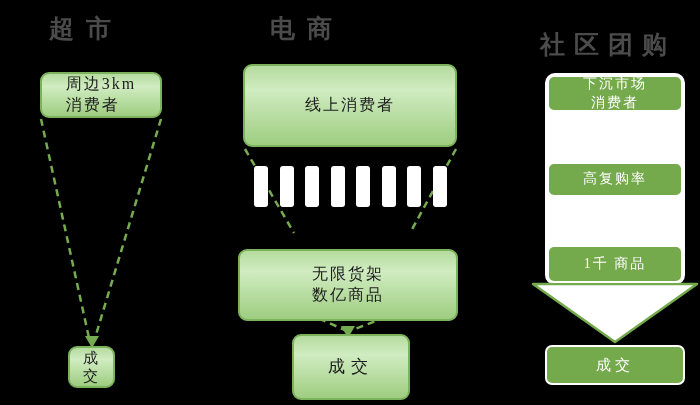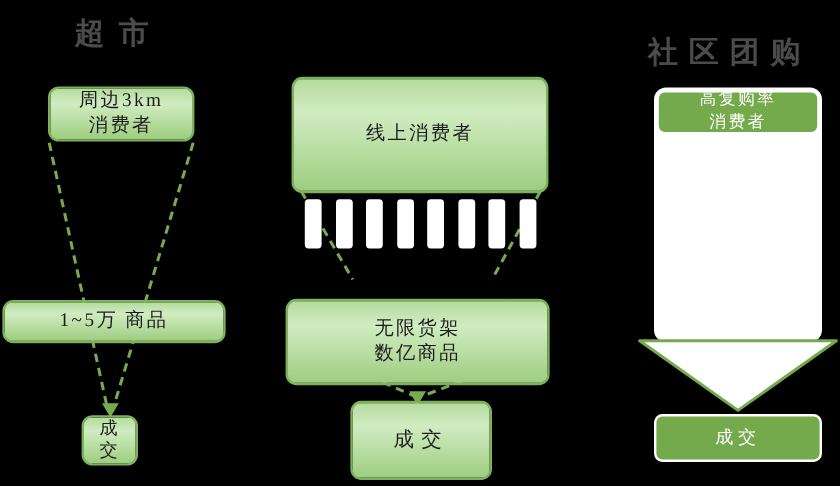--- a/index.html
+++ b/index.html
@@ -24,21 +24,21 @@
     position:absolute;top:13px;height:32px;
     color:var(--title-text);font-size:25px;font-weight:600;
     letter-spacing:12px;text-align:center;white-space:nowrap;
     line-height:32px;z-index:3;
   }
   .stage-box{
     position:absolute;box-sizing:border-box;z-index:3;
     background:linear-gradient(180deg,var(--funnel-box-fill-top) 0%,var(--funnel-box-fill-mid) 30%,var(--funnel-box-fill-bottom) 100%);
     border:2px solid var(--funnel-box-border);border-radius:9px;
     display:flex;align-items:center;justify-content:center;
-    text-align:center;white-space:pre-line;
+    white-space:pre-line;
     color:var(--box-text);font-size:16px;line-height:1.3;letter-spacing:2px;
   }
   .stage-box.small{font-size:15px;}
   .dg-box{
     position:absolute;box-sizing:border-box;z-index:3;
     background:var(--dark-green);border:2px solid var(--white);border-radius:7px;
     display:flex;align-items:center;justify-content:center;
     text-align:center;white-space:pre-line;
     color:var(--white);font-size:14px;line-height:1.35;letter-spacing:2px;
   }
@@ -54,21 +54,22 @@
   #overlay{position:absolute;left:0;top:0;width:700px;height:405px;z-index:2;pointer-events:none;}
   .dash{stroke:var(--dashed-line);stroke-width:2.5;stroke-dasharray:7 5;fill:none;}
   .arrowhead{fill:var(--dashed-line);}
   .big-triangle{fill:var(--white);stroke:var(--dark-green);stroke-width:2.5;stroke-linejoin:round;}
 </style>
 </head>
 <body>
 
 <div id="canvas">
 
-  <div class="col-title" style="left:38px;width:122px;">超市</div>
+  <div class="col-title" style="left:25px;width:122px;">超市</div>
+  <div class="col-title" style="left:246px;width:122px;">电商</div>
   <div class="col-title" style="left:528px;width:160px;letter-spacing:9px;margin-top:16px;">社区团购</div>
 
   <div class="white-track" style="left:545px;top:73px;width:140px;height:212px;"></div>
 
   <svg id="overlay">
 
     <line class="dash" x1="41" y1="119" x2="89" y2="338"></line>
     <line class="dash" x1="161" y1="119" x2="95" y2="338"></line>
     <polygon class="arrowhead" points="85,336 99,336 92,348"></polygon>
 
@@ -76,36 +77,37 @@
     <line class="dash" x1="456" y1="149" x2="410" y2="233"></line>
     <line class="dash" x1="297" y1="309" x2="345" y2="330"></line>
     <line class="dash" x1="408" y1="309" x2="352" y2="330"></line>
     <polygon class="arrowhead" points="341,326 355,326 348,338"></polygon>
 
     <polygon class="big-triangle" points="533,284 697,284 615,342"></polygon>
   </svg>
 
   <div class="stage-box" style="left:40px;top:72px;width:122px;height:46px;">周边3km
 消费者</div>
-  <div class="stage-box" style="left:2px;top:250px;width:186px;height:36px;">1~5万 商品</div>
   <div class="stage-box small" style="left:68px;top:346px;width:47px;height:42px;line-height:1.2;">成
 交</div>
 
-  <div class="stage-box" style="left:243px;top:64px;width:214px;height:97px;">线上消费者</div>
+  <div class="stage-box" style="left:243px;top:64px;width:214px;height:83px;">线上消费者</div>
   <div class="bars">
       <div class="bar"></div>
       <div class="bar"></div>
       <div class="bar"></div>
       <div class="bar"></div>
       <div class="bar"></div>
       <div class="bar"></div>
       <div class="bar"></div>
       <div class="bar"></div>
     </div>
   <div class="stage-box" style="left:238px;top:249px;width:220px;height:72px;">无限货架
 数亿商品</div>
   <div class="stage-box" style="left:292px;top:334px;width:118px;height:66px;font-size:17px;letter-spacing:6px;">成交</div>
 
-  <div class="dg-box" style="left:547px;top:75px;width:136px;height:37px;">高复购率
+  <div class="dg-box" style="left:547px;top:75px;width:136px;height:37px;">下沉市场
 消费者</div>
+  <div class="dg-box" style="left:547px;top:162px;width:136px;height:35px;">高复购率</div>
+  <div class="dg-box" style="left:547px;top:245px;width:136px;height:38px;">1千 商品</div>
   <div class="dg-box" style="left:545px;top:345px;width:140px;height:40px;font-size:15px;letter-spacing:4px;">成交</div>
 
 </div>
 
 </body></html>

